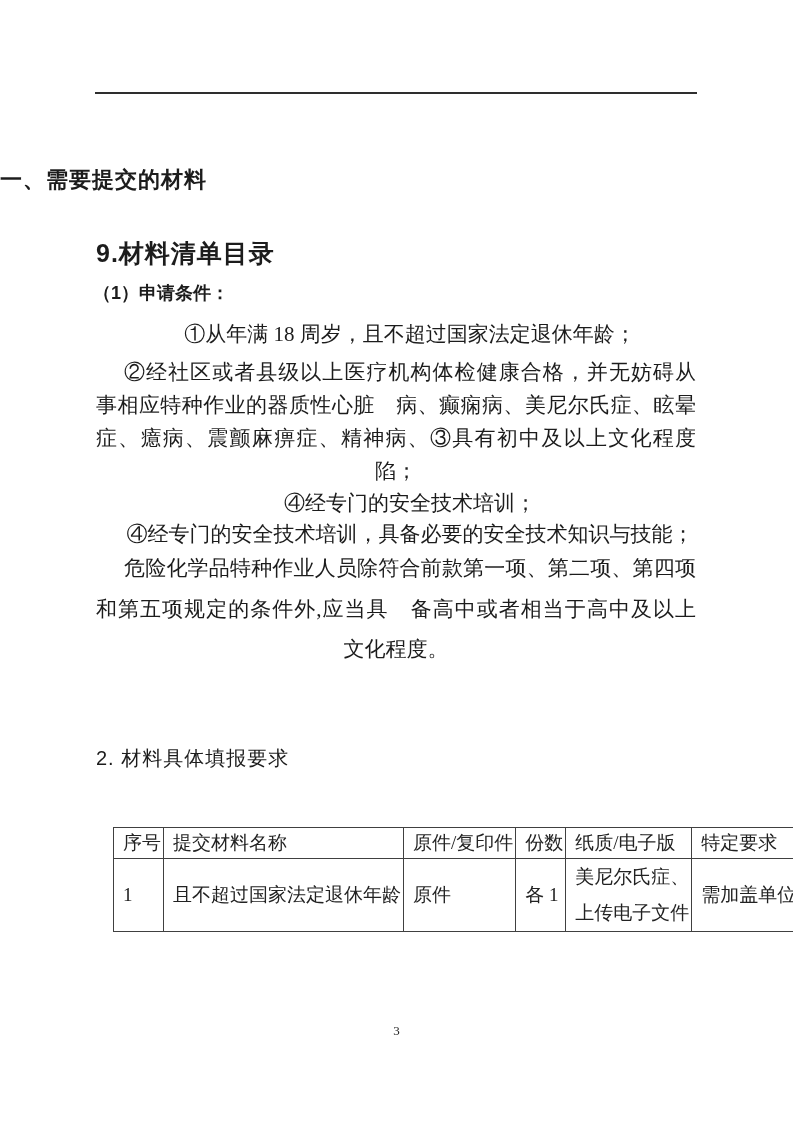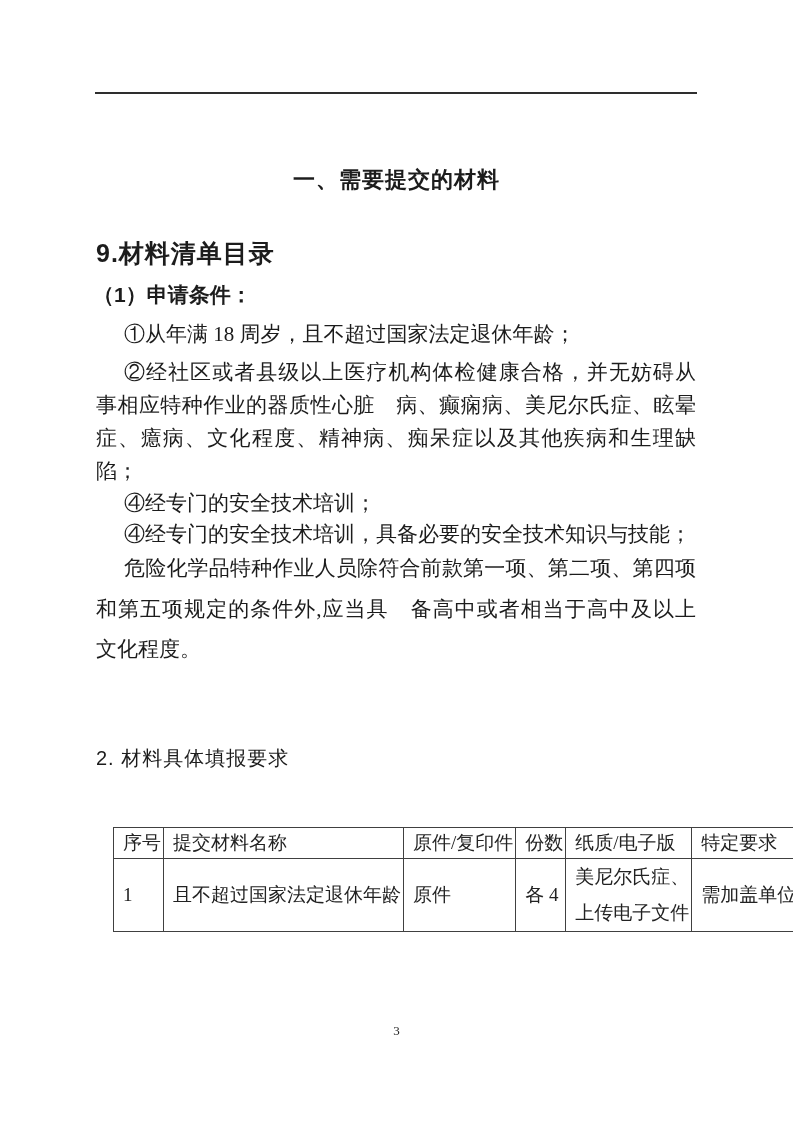--- a/index.html
+++ b/index.html
@@ -7,30 +7,30 @@
     width:793px;height:1122px;position:relative;background:#ffffff;
     font-family:"Liberation Serif","DejaVu Serif",serif;
     color:#1c1c1c;overflow:hidden;
   }
   .abs{position:absolute;}
   .sans{font-family:"Liberation Sans","DejaVu Sans",sans-serif;}
 
   #top-rule{left:95px;top:92px;width:602px;height:2px;background:#2e2e2e;}
 
   #doc-title{
-    left:0;top:165px;width:793px;text-align:center;
+    left:0;top:165px;width:793px;text-align:left;
     font-size:22px;font-weight:bold;letter-spacing:1px;
   }
 
   #sec1-heading{left:96px;top:237px;font-size:25px;font-weight:bold;letter-spacing:1px;}
-  #sec1-sub{left:93px;top:281px;font-size:21px;font-weight:bold;text-align:center;}
+  #sec1-sub{left:93px;top:281px;font-size:18px;font-weight:bold;text-align:center;}
 
   .bl{
     position:absolute;left:96px;width:600px;
-    font-size:21px;line-height:26px;white-space:nowrap;
+    font-size:21px;line-height:26px;white-space:nowrap;text-align:center;
   }
   .ind{left:124px;width:572px;}
   .jus{
     white-space:normal;text-align:justify;text-align-last:justify;
     text-justify:inter-character;
   }
   .l0{top:321px}.l1{top:359px}.l2{top:392px}.l3{top:425px}.l4{top:458px}
   .l5{top:490px}.l6{top:521px}.l7{top:555px}.l8{top:596px}.l9{top:636px}
 
   #sec2-heading{left:96px;top:745px;font-size:20px;font-weight:normal;letter-spacing:1px;}
@@ -59,21 +59,21 @@
 
 <div id="doc-title" class="abs sans">一、需要提交的材料</div>
 
 <div id="sec1-heading" class="abs sans">9.材料清单目录</div>
 
 <div id="sec1-sub" class="abs sans">（1）申请条件：</div>
 
 <div class="bl ind l0">①从年满 18 周岁，且不超过国家法定退休年龄；</div>
 <div class="bl ind jus l1">②经社区或者县级以上医疗机构体检健康合格，并无妨碍从</div>
 <div class="bl jus l2">事相应特种作业的器质性心脏　病、癫痫病、美尼尔氏症、眩晕</div>
-<div class="bl jus l3">症、癔病、文化程度、精神病、痴呆症以及其他疾病和生理缺</div>
+<div class="bl jus l3">症、癔病、震颤麻痹症、精神病、③具有初中及以上文化程度</div>
 <div class="bl l4">陷；</div>
 <div class="bl ind l5">④经专门的安全技术培训；</div>
 <div class="bl ind l6">④经专门的安全技术培训，具备必要的安全技术知识与技能；</div>
 <div class="bl ind jus l7">危险化学品特种作业人员除符合前款第一项、第二项、第四项</div>
 <div class="bl jus l8">和第五项规定的条件外,应当具　备高中或者相当于高中及以上</div>
 <div class="bl l9">文化程度。</div>
 
 <div id="sec2-heading" class="abs sans">2. 材料具体填报要求</div>
 
 <table id="materials-table">
@@ -93,21 +93,21 @@
       <th>份数</th>
       <th>纸质/电子版</th>
       <th>特定要求</th>
     </tr>
   </thead>
   <tbody>
     <tr>
       <td>1</td>
       <td>且不超过国家法定退休年龄</td>
       <td>原件</td>
-      <td>各 4</td>
+      <td>各 1</td>
       <td>
         <div class="fmt-line">美尼尔氏症、</div>
         <div class="fmt-line">上传电子文件</div>
       </td>
       <td>需加盖单位公章</td>
     </tr>
   </tbody>
 </table>
 
 <div id="page-number" class="abs">3</div>

